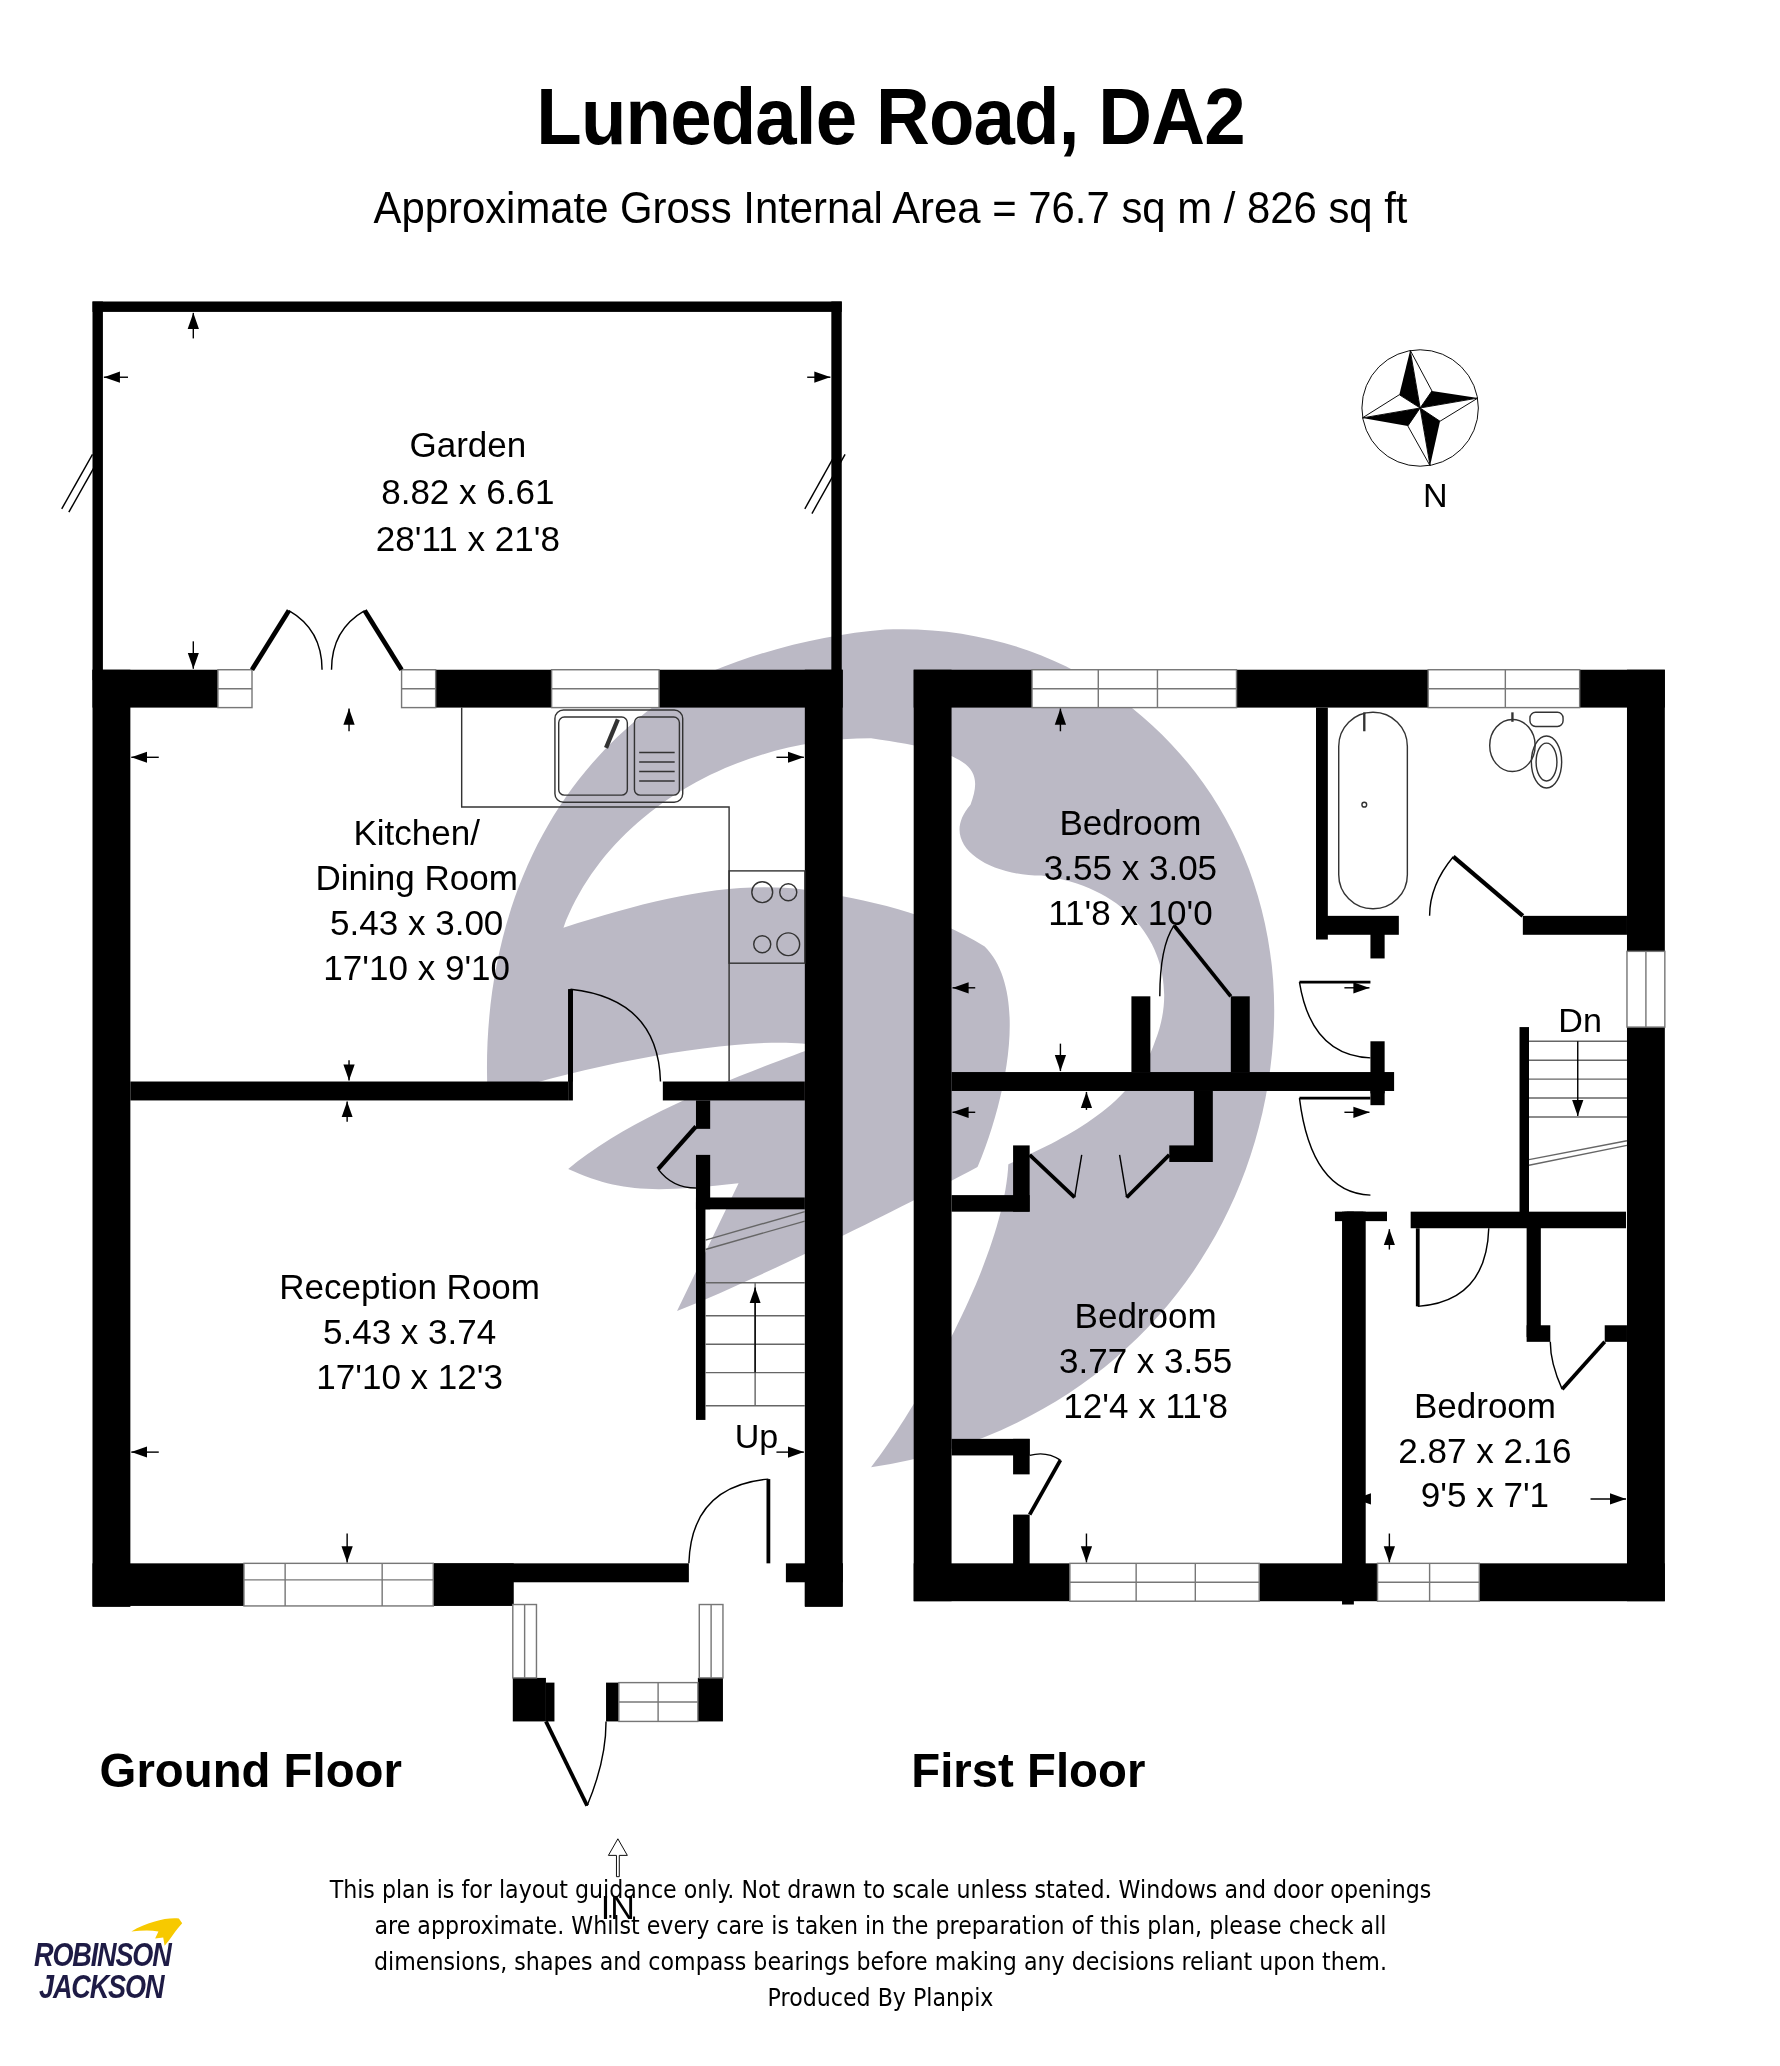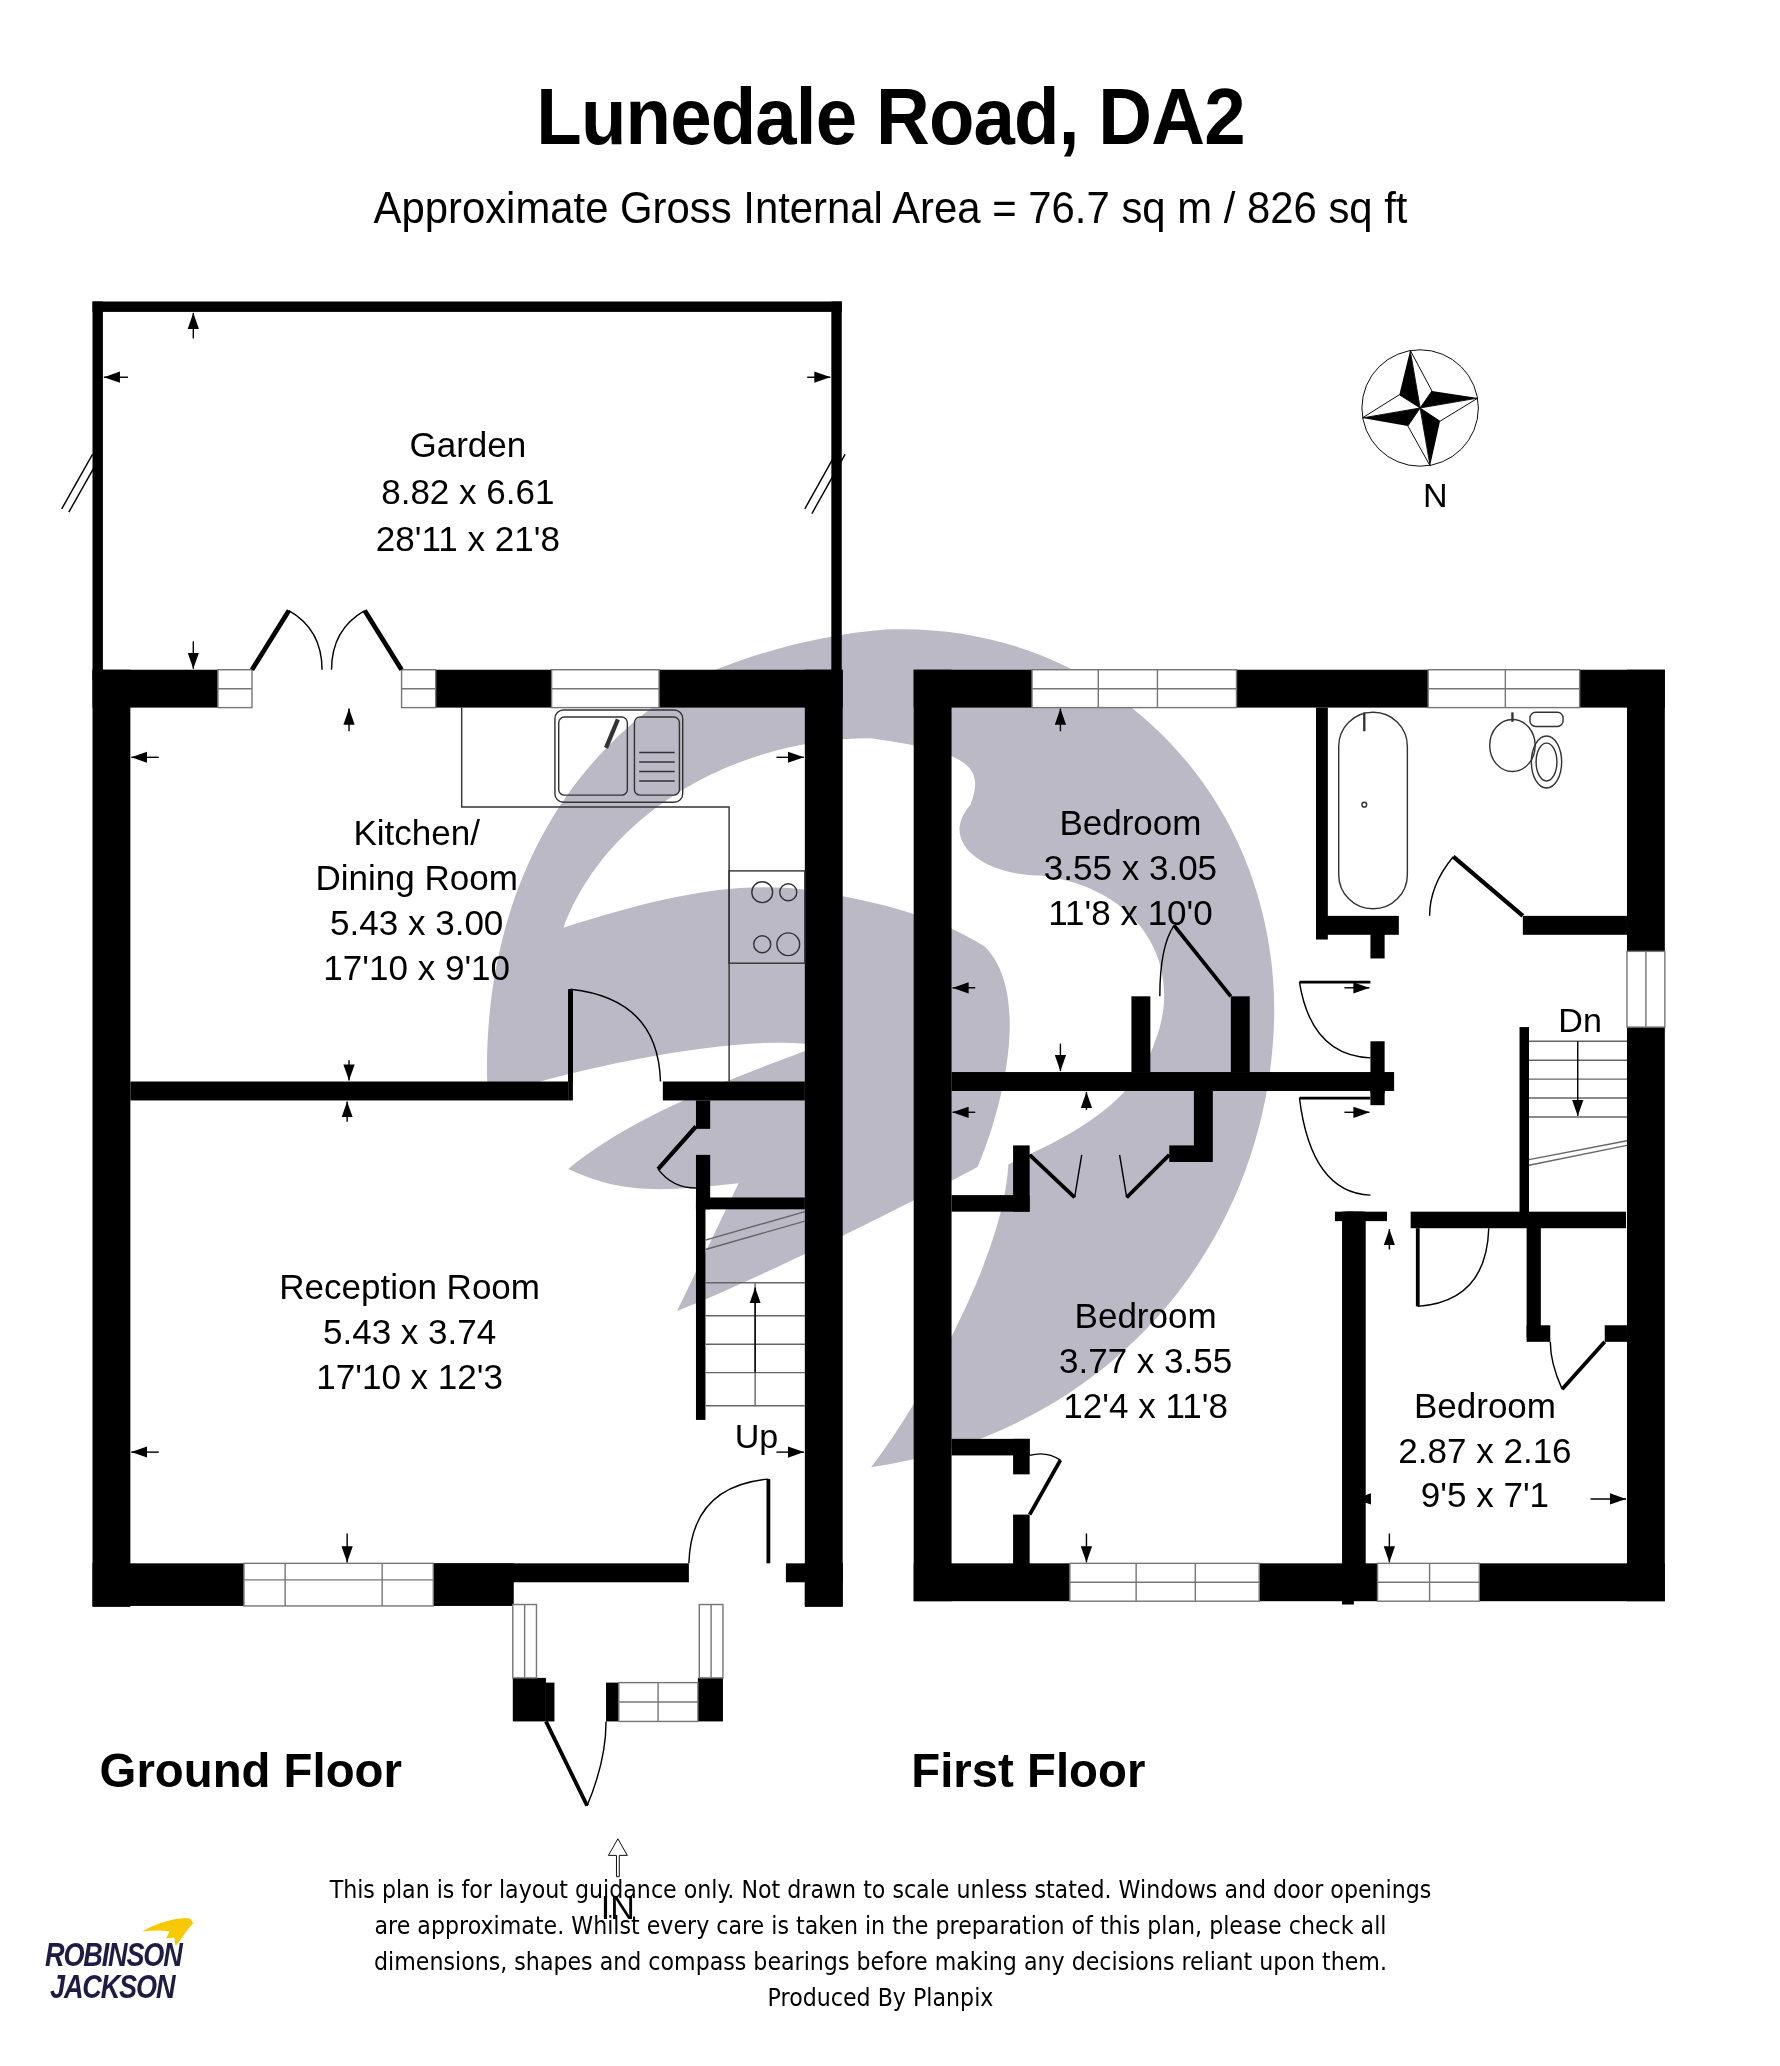--- a/index.html
+++ b/index.html
@@ -4,21 +4,21 @@
 <style>
   html, body { margin: 0; padding: 0; background: #ffffff; }
   body { width: 1781px; height: 2066px; position: relative; overflow: hidden; font-family: "Liberation Sans", sans-serif; }
   .title { position: absolute; left: 0; top: 71px; width: 1781px; text-align: center; font-family: "Liberation Sans", sans-serif; font-weight: bold; font-size: 80px; color: #000; letter-spacing: -0.9px; transform: scaleX(0.93); }
   .subtitle { position: absolute; left: 0; top: 182px; width: 1781px; text-align: center; font-family: "Liberation Sans", sans-serif; font-size: 45px; color: #000; transform: scaleX(0.93); }
   svg.plan { position: absolute; left: 0; top: 0; }
   .room-label { font-family: "Liberation Sans", sans-serif; font-size: 74px; fill: #000; text-anchor: middle; }
   .floor-label { font-family: "Liberation Sans", sans-serif; font-weight: bold; font-size: 100px; fill: #000; }
   .small-label { font-family: "Liberation Sans", sans-serif; font-size: 72px; fill: #000; text-anchor: middle; }
   .disclaimer { position: absolute; left: 199px; top: 1872px; width: 1363px; text-align: center; font-family: "DejaVu Sans", sans-serif; font-size: 24.6px; line-height: 36px; color: #000; transform: scaleX(0.9); transform-origin: center top; }
-  .logo { position: absolute; left: 45px; top: 1919px; width: 156px; height: 80px; }
+  .logo { position: absolute; left: 34px; top: 1919px; width: 156px; height: 80px; }
   .logo-text { position: absolute; left: 0; font-family: "Liberation Sans", sans-serif; font-weight: bold; font-style: italic; font-size: 33px; line-height: 33px; color: #1e1b45; letter-spacing: -1.4px; transform: scaleX(0.82); transform-origin: left top; }
 </style>
 </head>
 <body>
 
 <div class="title">Lunedale Road, DA2</div>
 <div class="subtitle">Approximate Gross Internal Area = 76.7 sq m / 826 sq ft</div>
 
 <svg class="plan" width="1781" height="2066" viewBox="0 0 3762 4365">
   <defs>

